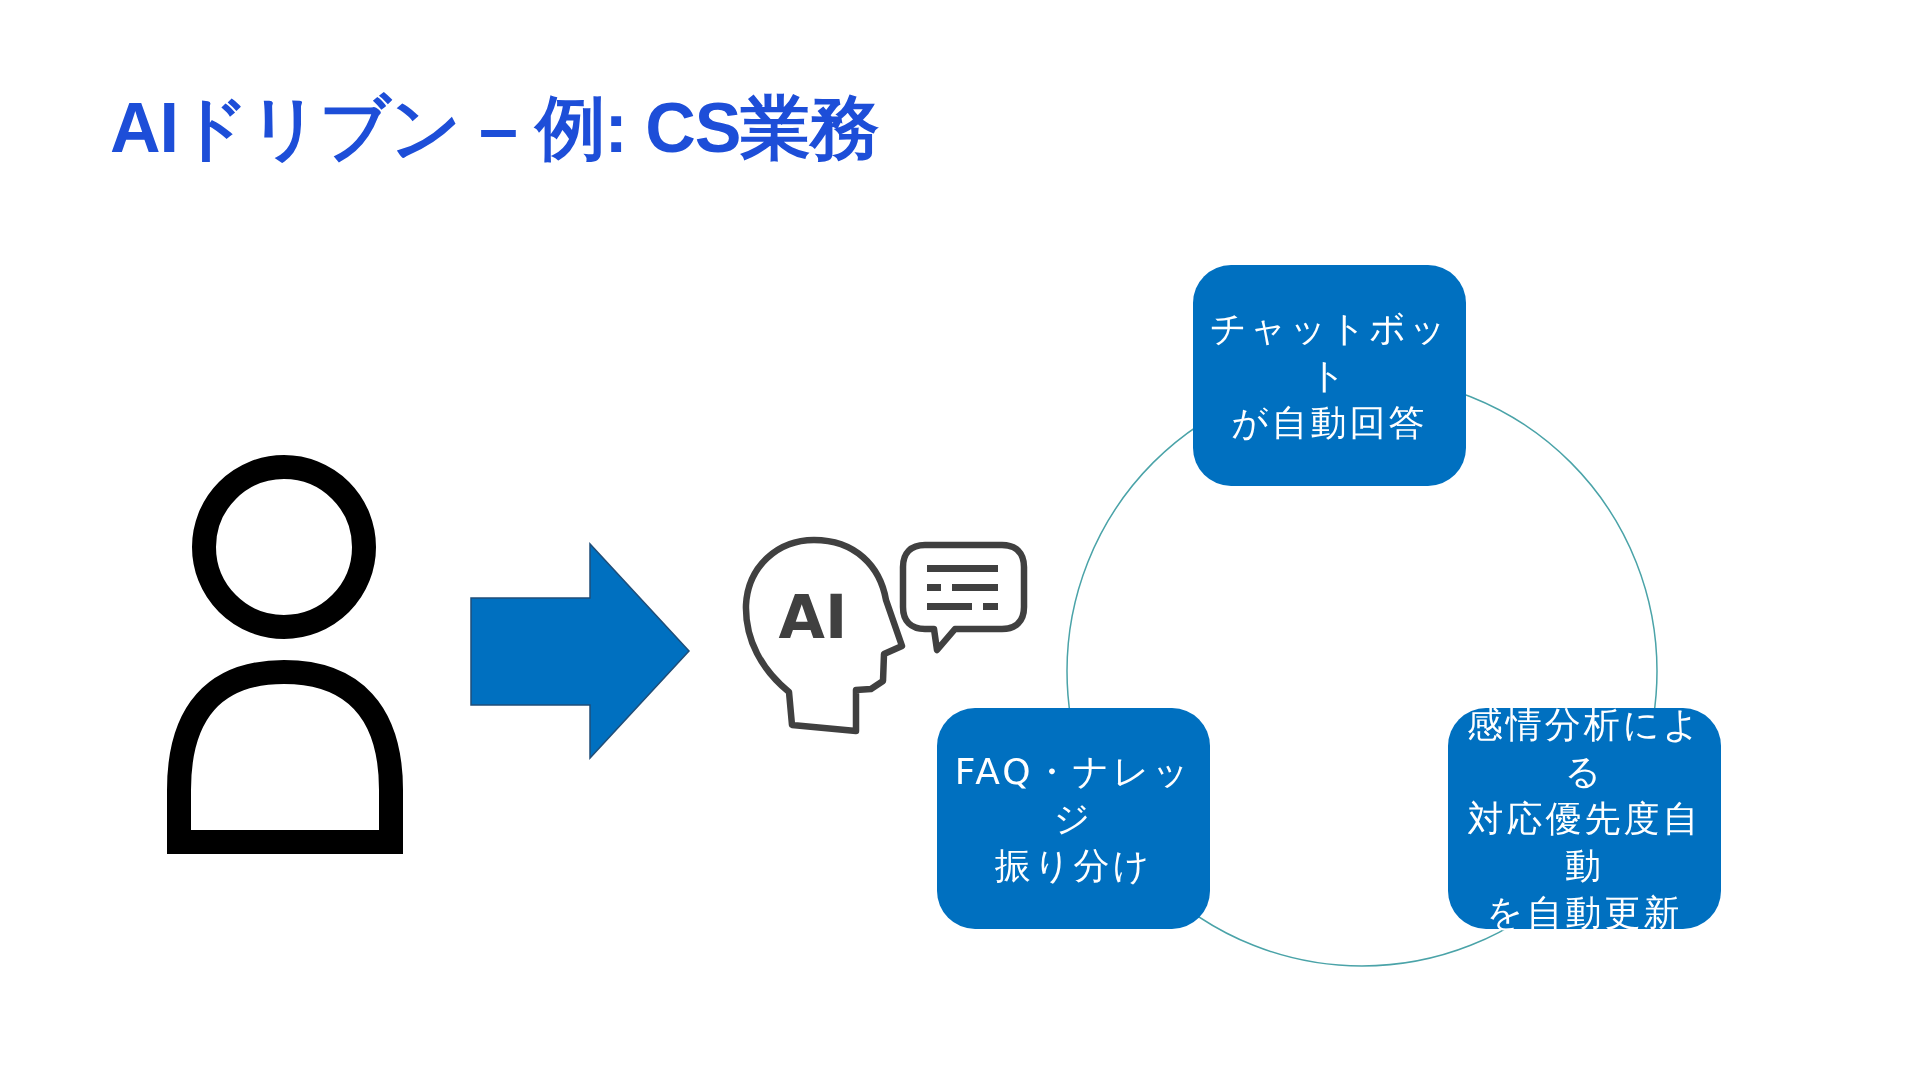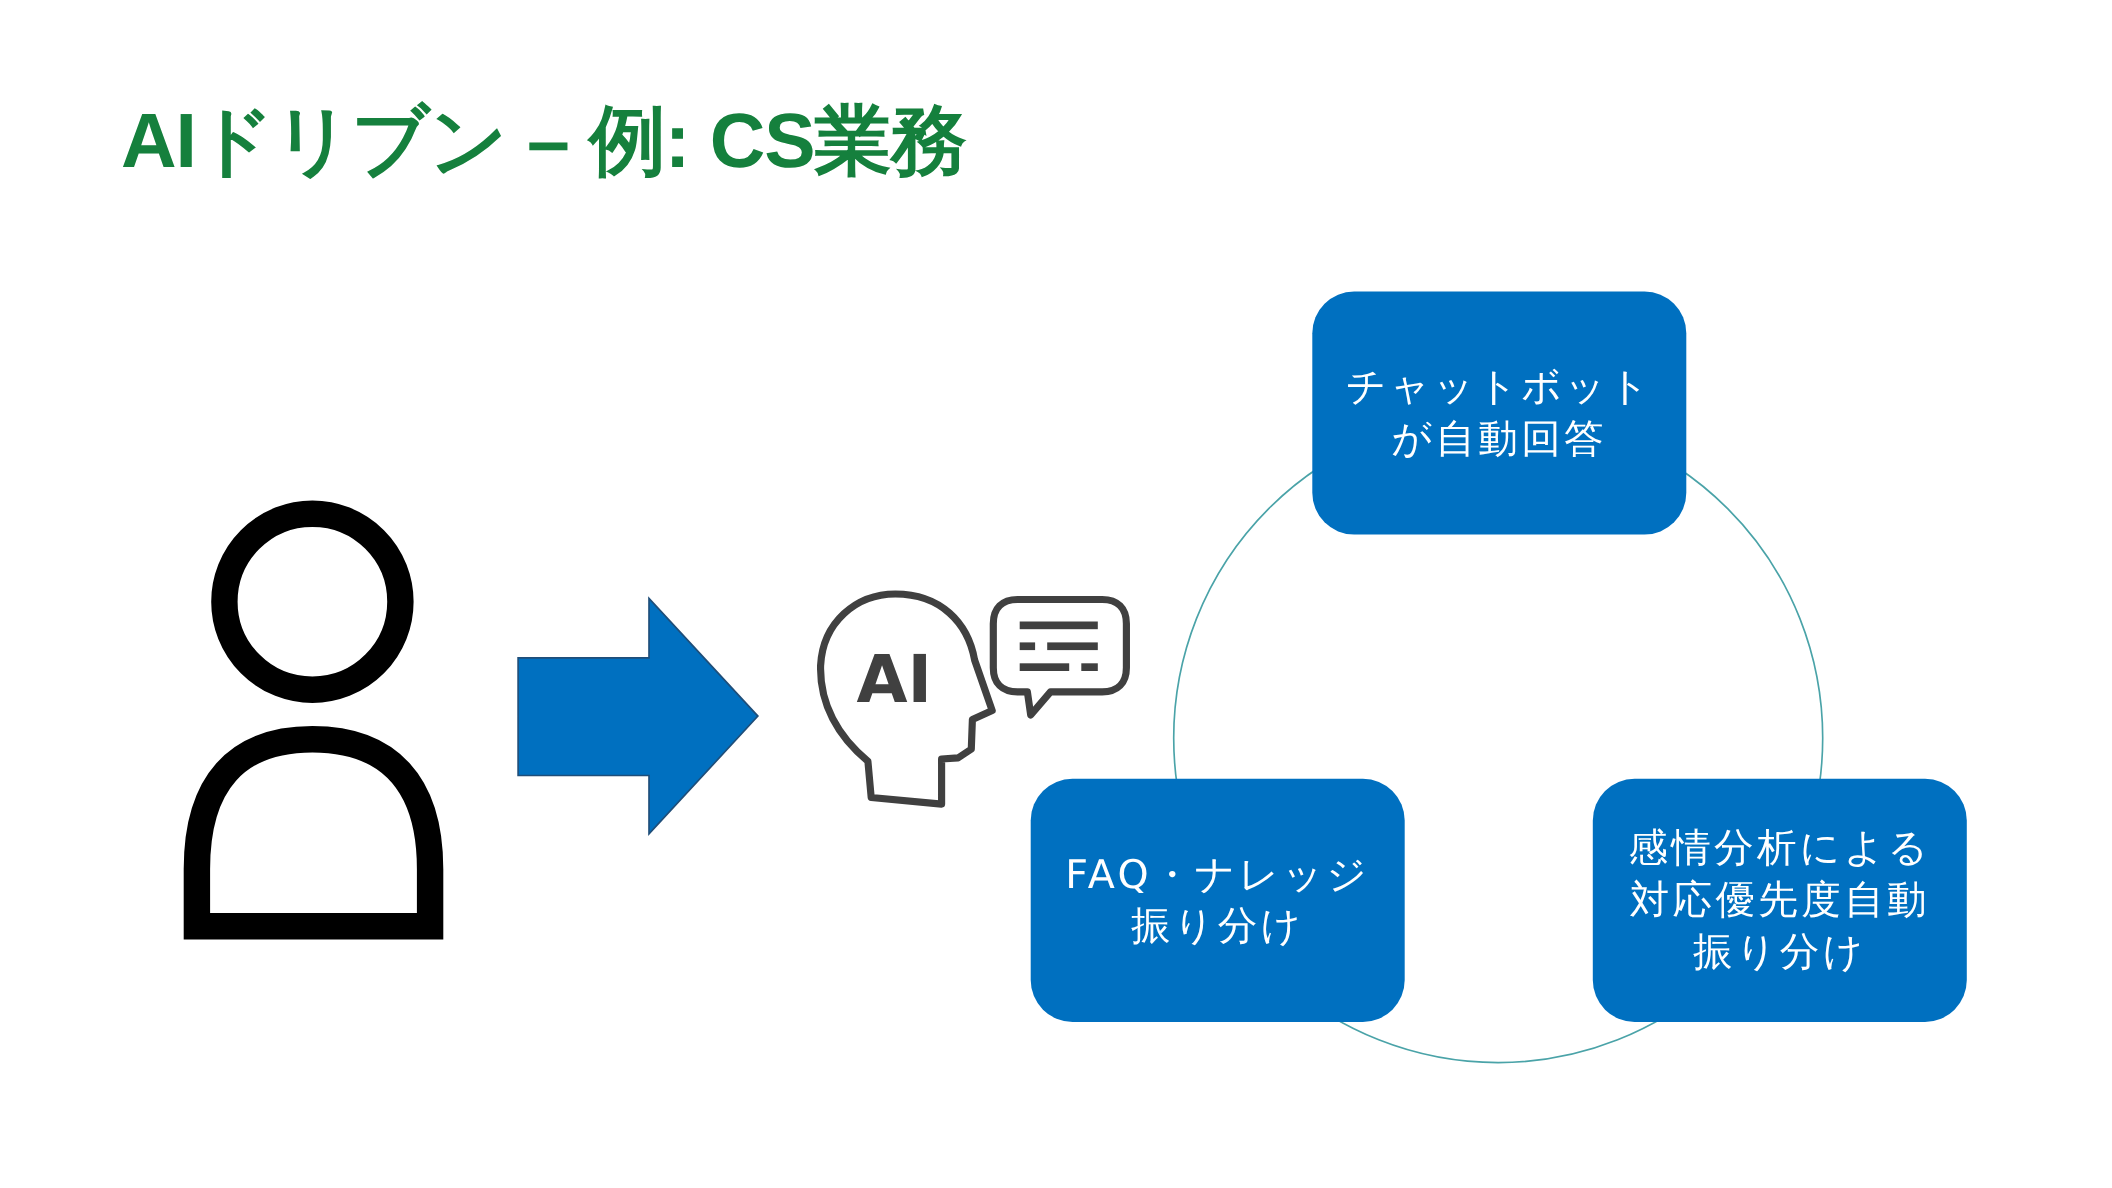--- a/index.html
+++ b/index.html
@@ -2,25 +2,25 @@
 <html><head>
   <meta charset="utf-8">
   <style>
     html, body { margin: 0; padding: 0; background: #ffffff; }
     body { width: 1920px; height: 1080px; position: relative; overflow: hidden;
            font-family: "DejaVu Sans", "Liberation Sans", sans-serif; }
     .title {
       position: absolute; left: 110px; top: 86px;
       font-family: "Liberation Sans", "DejaVu Sans", sans-serif;
       font-weight: bold; font-size: 70px; line-height: 84px;
-      color: #15803d; white-space: nowrap; letter-spacing: -1px;
+      color: #1d4ed8; white-space: nowrap; letter-spacing: -1px;
     }
     svg.art { position: absolute; left: 0; top: 0; }
     .box {
-      position: absolute; width: 340px; height: 221px;
+      position: absolute; width: 273px; height: 221px;
       background: #0070c0; border-radius: 38px;
       display: flex; align-items: center; justify-content: center;
       text-align: center; color: #ffffff;
       font-family: "DejaVu Sans", sans-serif;
       font-size: 36px; line-height: 47px; letter-spacing: 3px;
       box-sizing: border-box; padding: 0 10px;
     }
     .box span { display: block; white-space: pre-line; }
     #box-top   { left: 1193px; top: 265px; }
     #box-left  { left: 937px;  top: 708px; }
@@ -57,18 +57,18 @@
   </g>
 </svg>
 
 <div class="box" id="box-top">
   <span>チャットボット
 が自動回答</span>
 </div>
 <div class="box" id="box-right">
   <span>感情分析による
 対応優先度自動
-振り分け</span>
+を自動更新</span>
 </div>
 <div class="box" id="box-left">
   <span>FAQ・ナレッジ
 振り分け</span>
 </div>
 
 </body></html>

